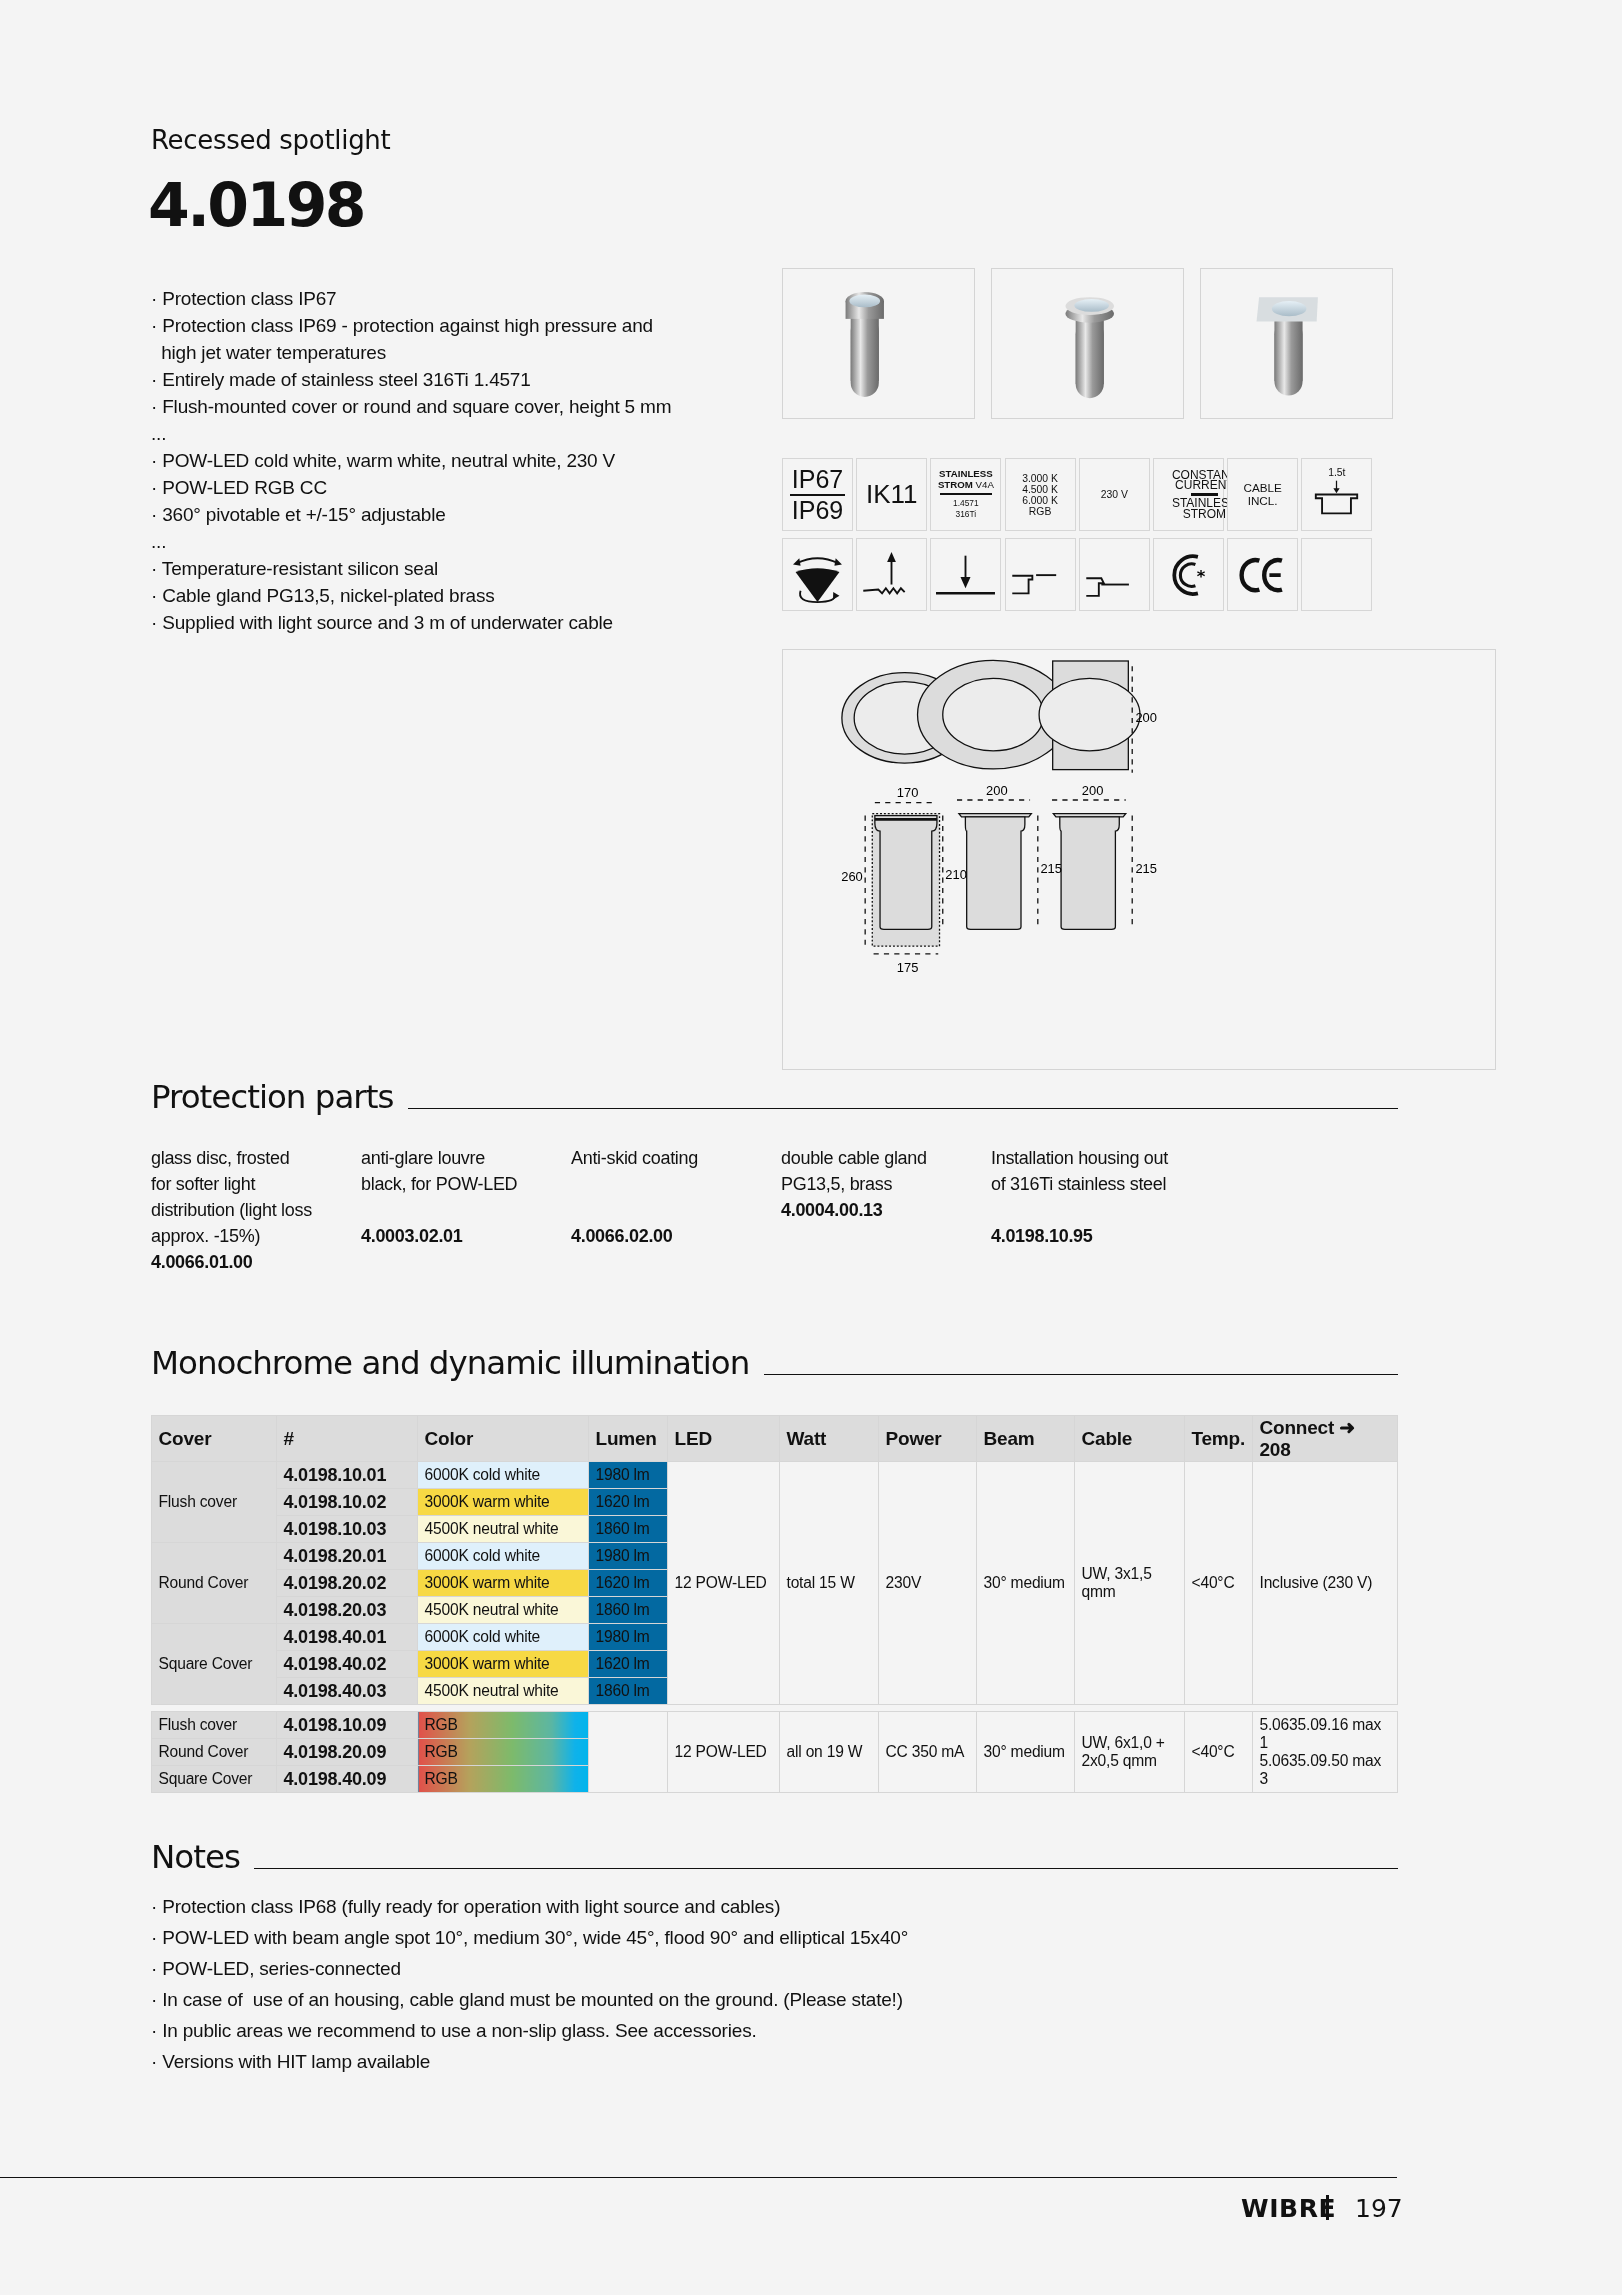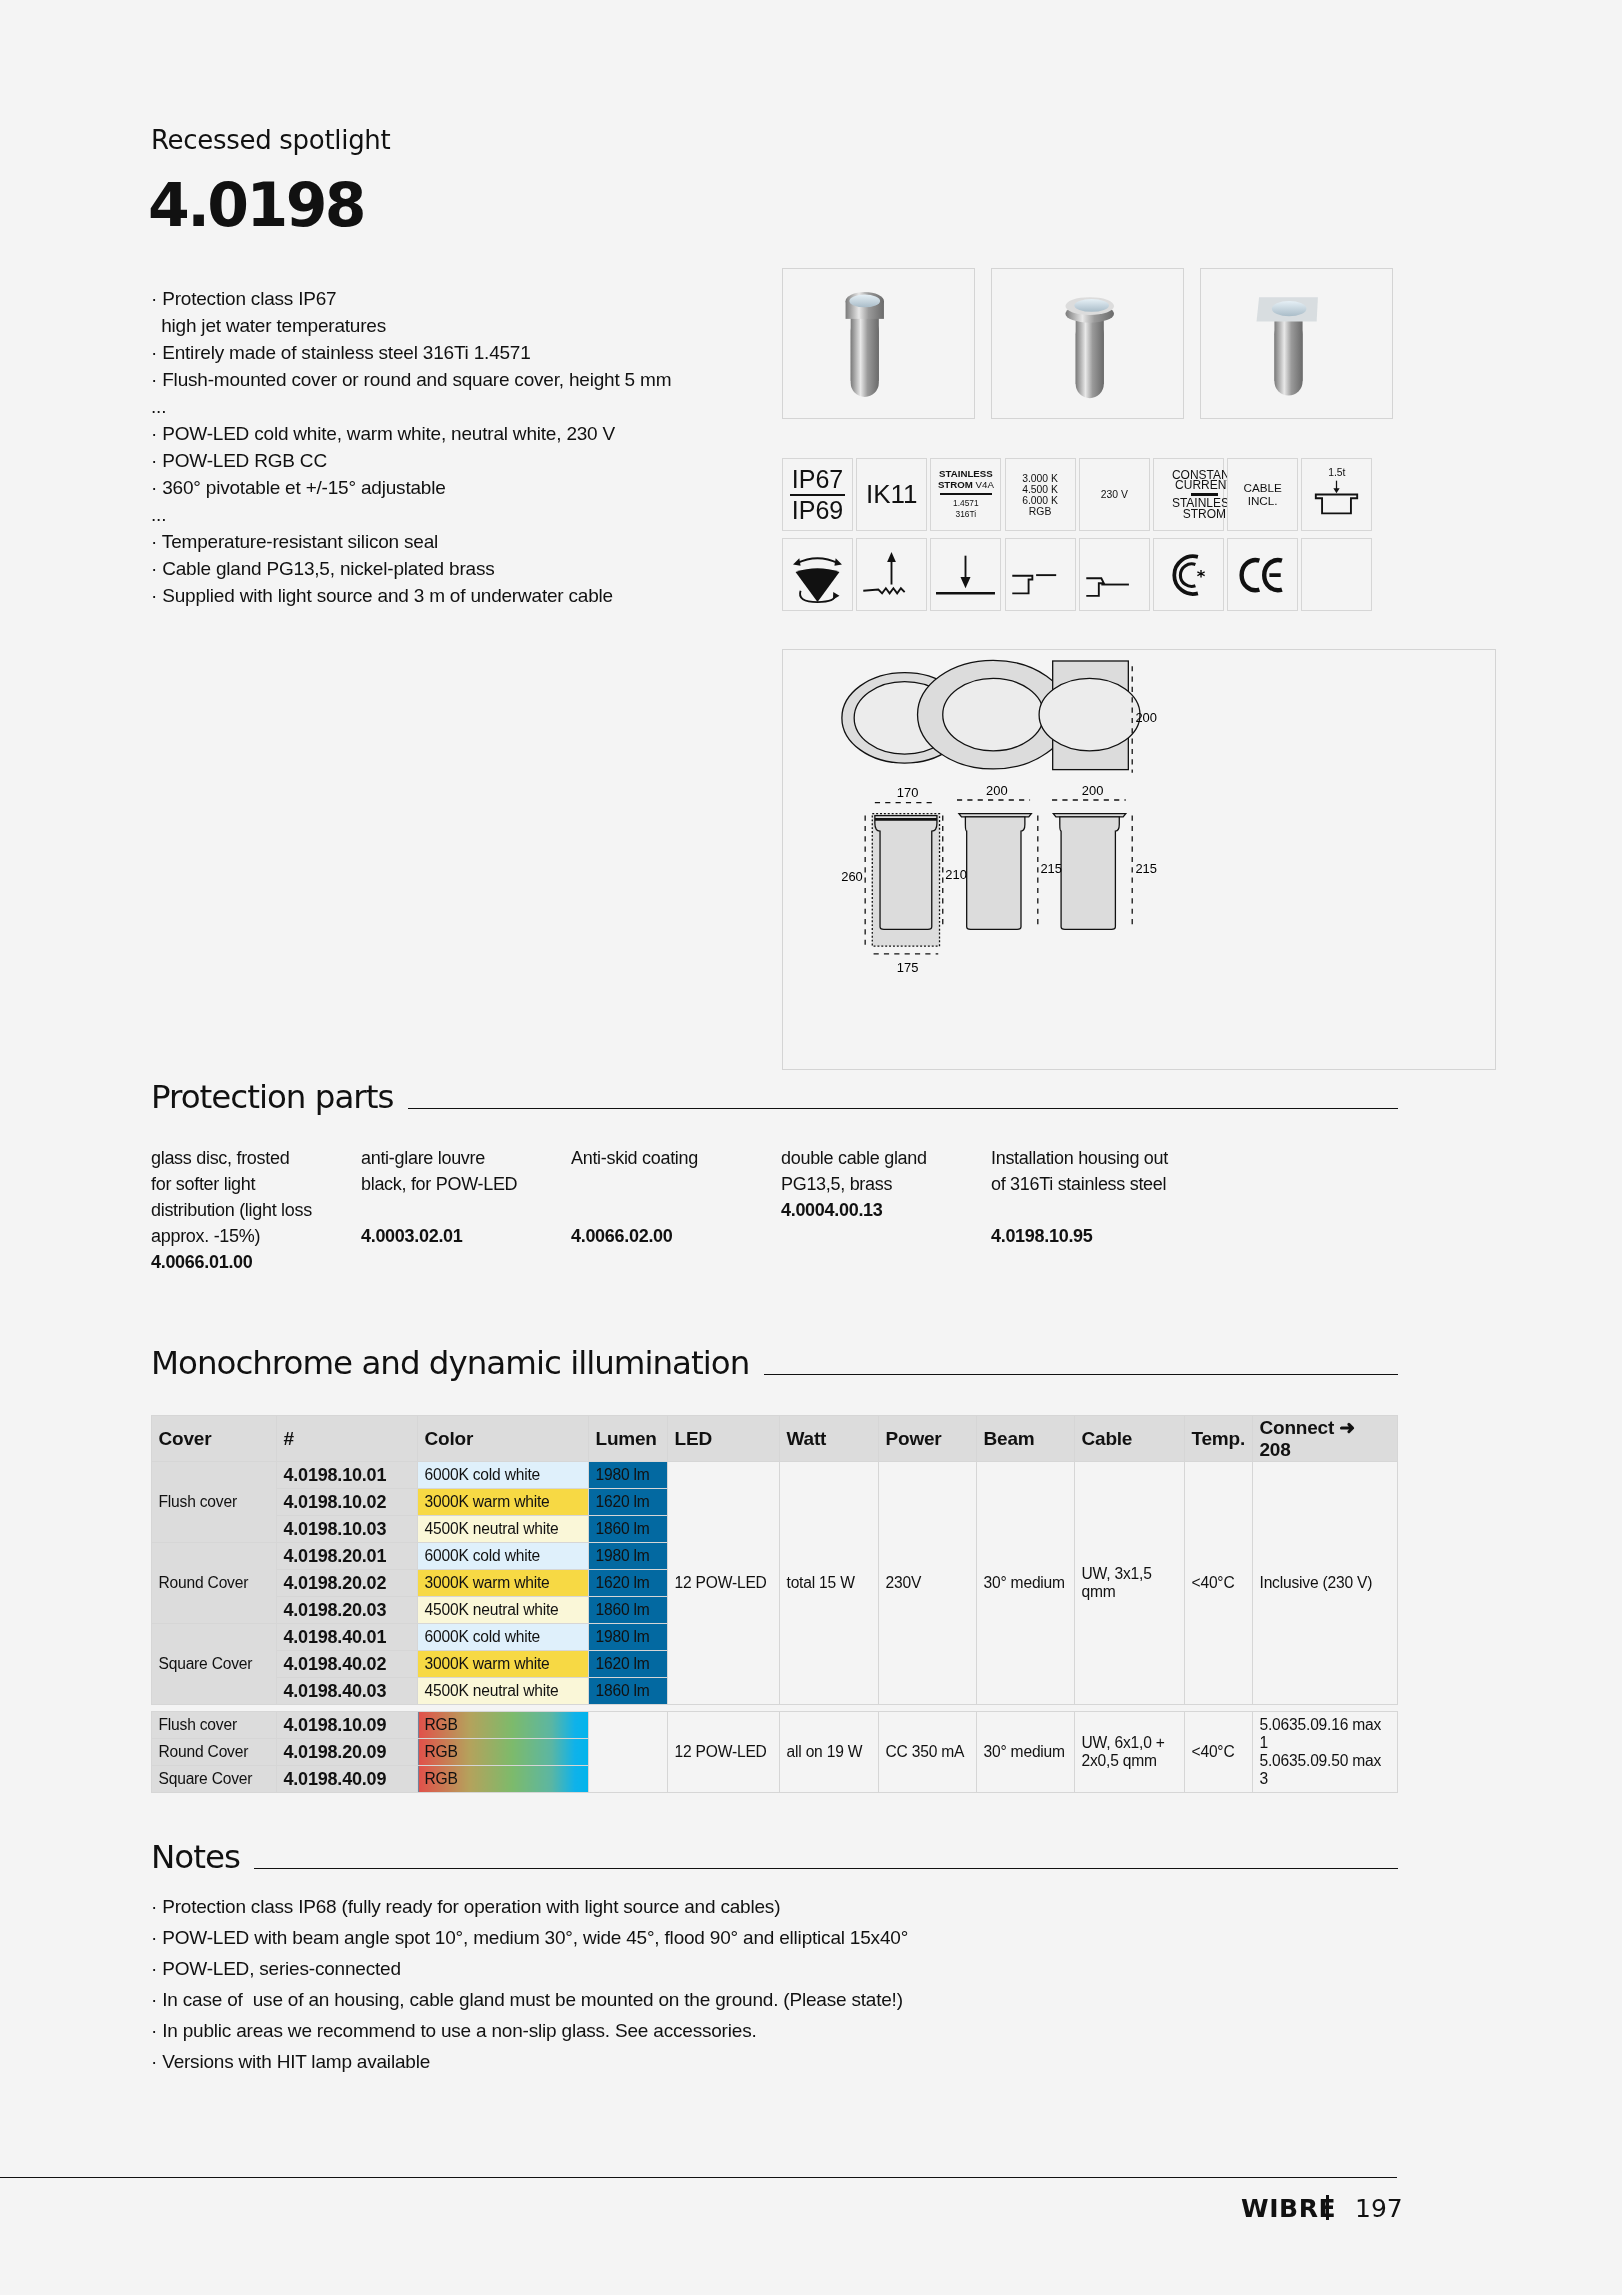--- a/index.html
+++ b/index.html
@@ -52,20 +52,21 @@
 
 
 
 
 <div class="abs subtitle">Recessed spotlight</div>
 <div class="abs title">4.0198</div>
 
 
 <div class="abs features">
   <div>· Protection class IP67</div>
+  <div>· Protection class IP69 - protection against high pressure and</div>
   <div>  high jet water temperatures</div>
   <div>· Entirely made of stainless steel 316Ti 1.4571</div>
   <div>· Flush-mounted cover or round and square cover, height 5 mm</div>
   <div>...</div>
   <div>· POW-LED cold white, warm white, neutral white, 230 V</div>
   <div>· POW-LED RGB CC</div>
   <div>· 360° pivotable et +/-15° adjustable</div>
   <div>...</div>
   <div>· Temperature-resistant silicon seal</div>
   <div>· Cable gland PG13,5, nickel-plated brass</div>

